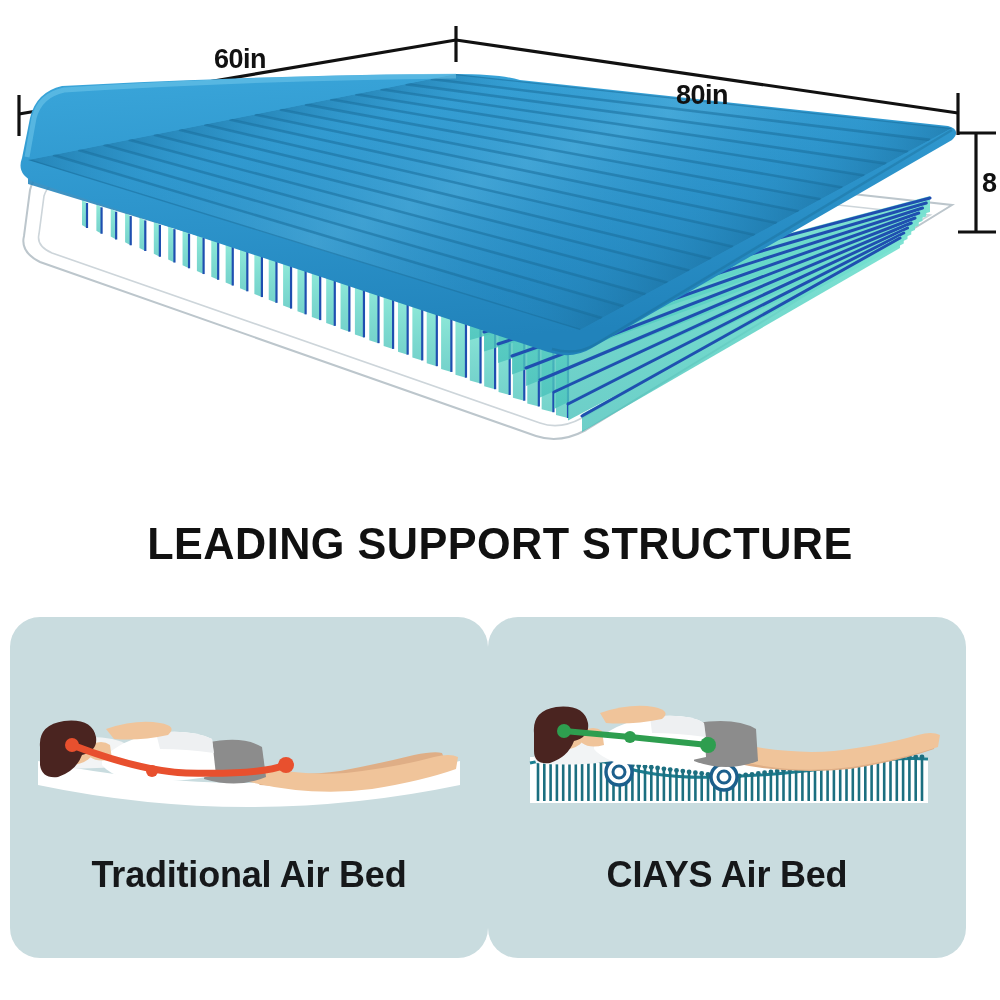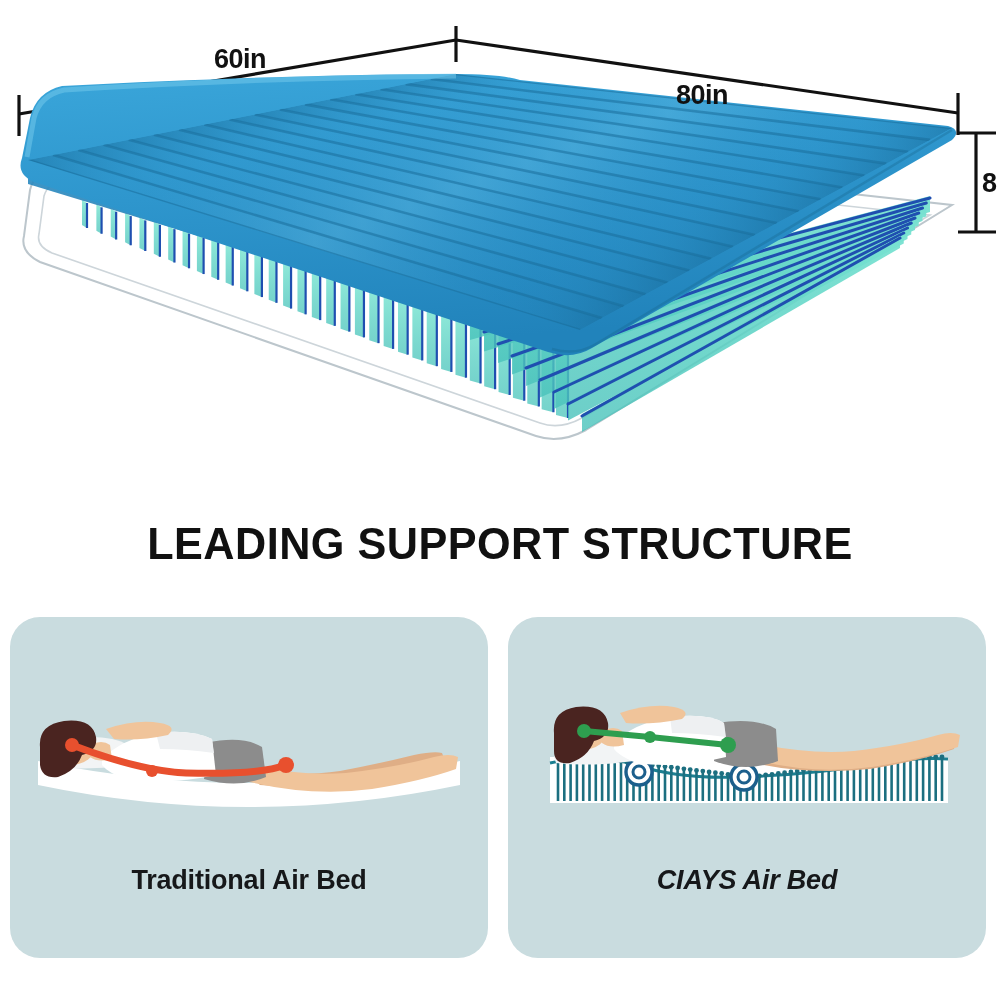--- a/index.html
+++ b/index.html
@@ -71,40 +71,40 @@
   .panel {
     position: absolute;
     top: 0;
     width: 478px;
     height: 341px;
     background: #c9dcdf;
     border-radius: 30px;
     overflow: hidden;
   }
   #panel-traditional { left: 10px; }
-  #panel-ciays       { left: 508px; font-style: italic; }
+  #panel-ciays       { left: 488px; }
 
   .panel-figure {
     position: absolute;
     left: 0;
     top: 36px;
     width: 478px;
     height: 170px;
   }
   .panel-figure svg { display: block; }
 
   .panel-caption {
     position: absolute;
     left: 0;
     bottom: 62px;
     width: 478px;
     text-align: center;
     font-family: "Liberation Sans", sans-serif;
     font-weight: 700;
-    font-size: 27px;
+    font-size: 36px;
     letter-spacing: -0.2px;
     color: #16181a;
   }
 </style>
 </head>
 <body>
 
 <div id="page">
 
   <div id="hero">

